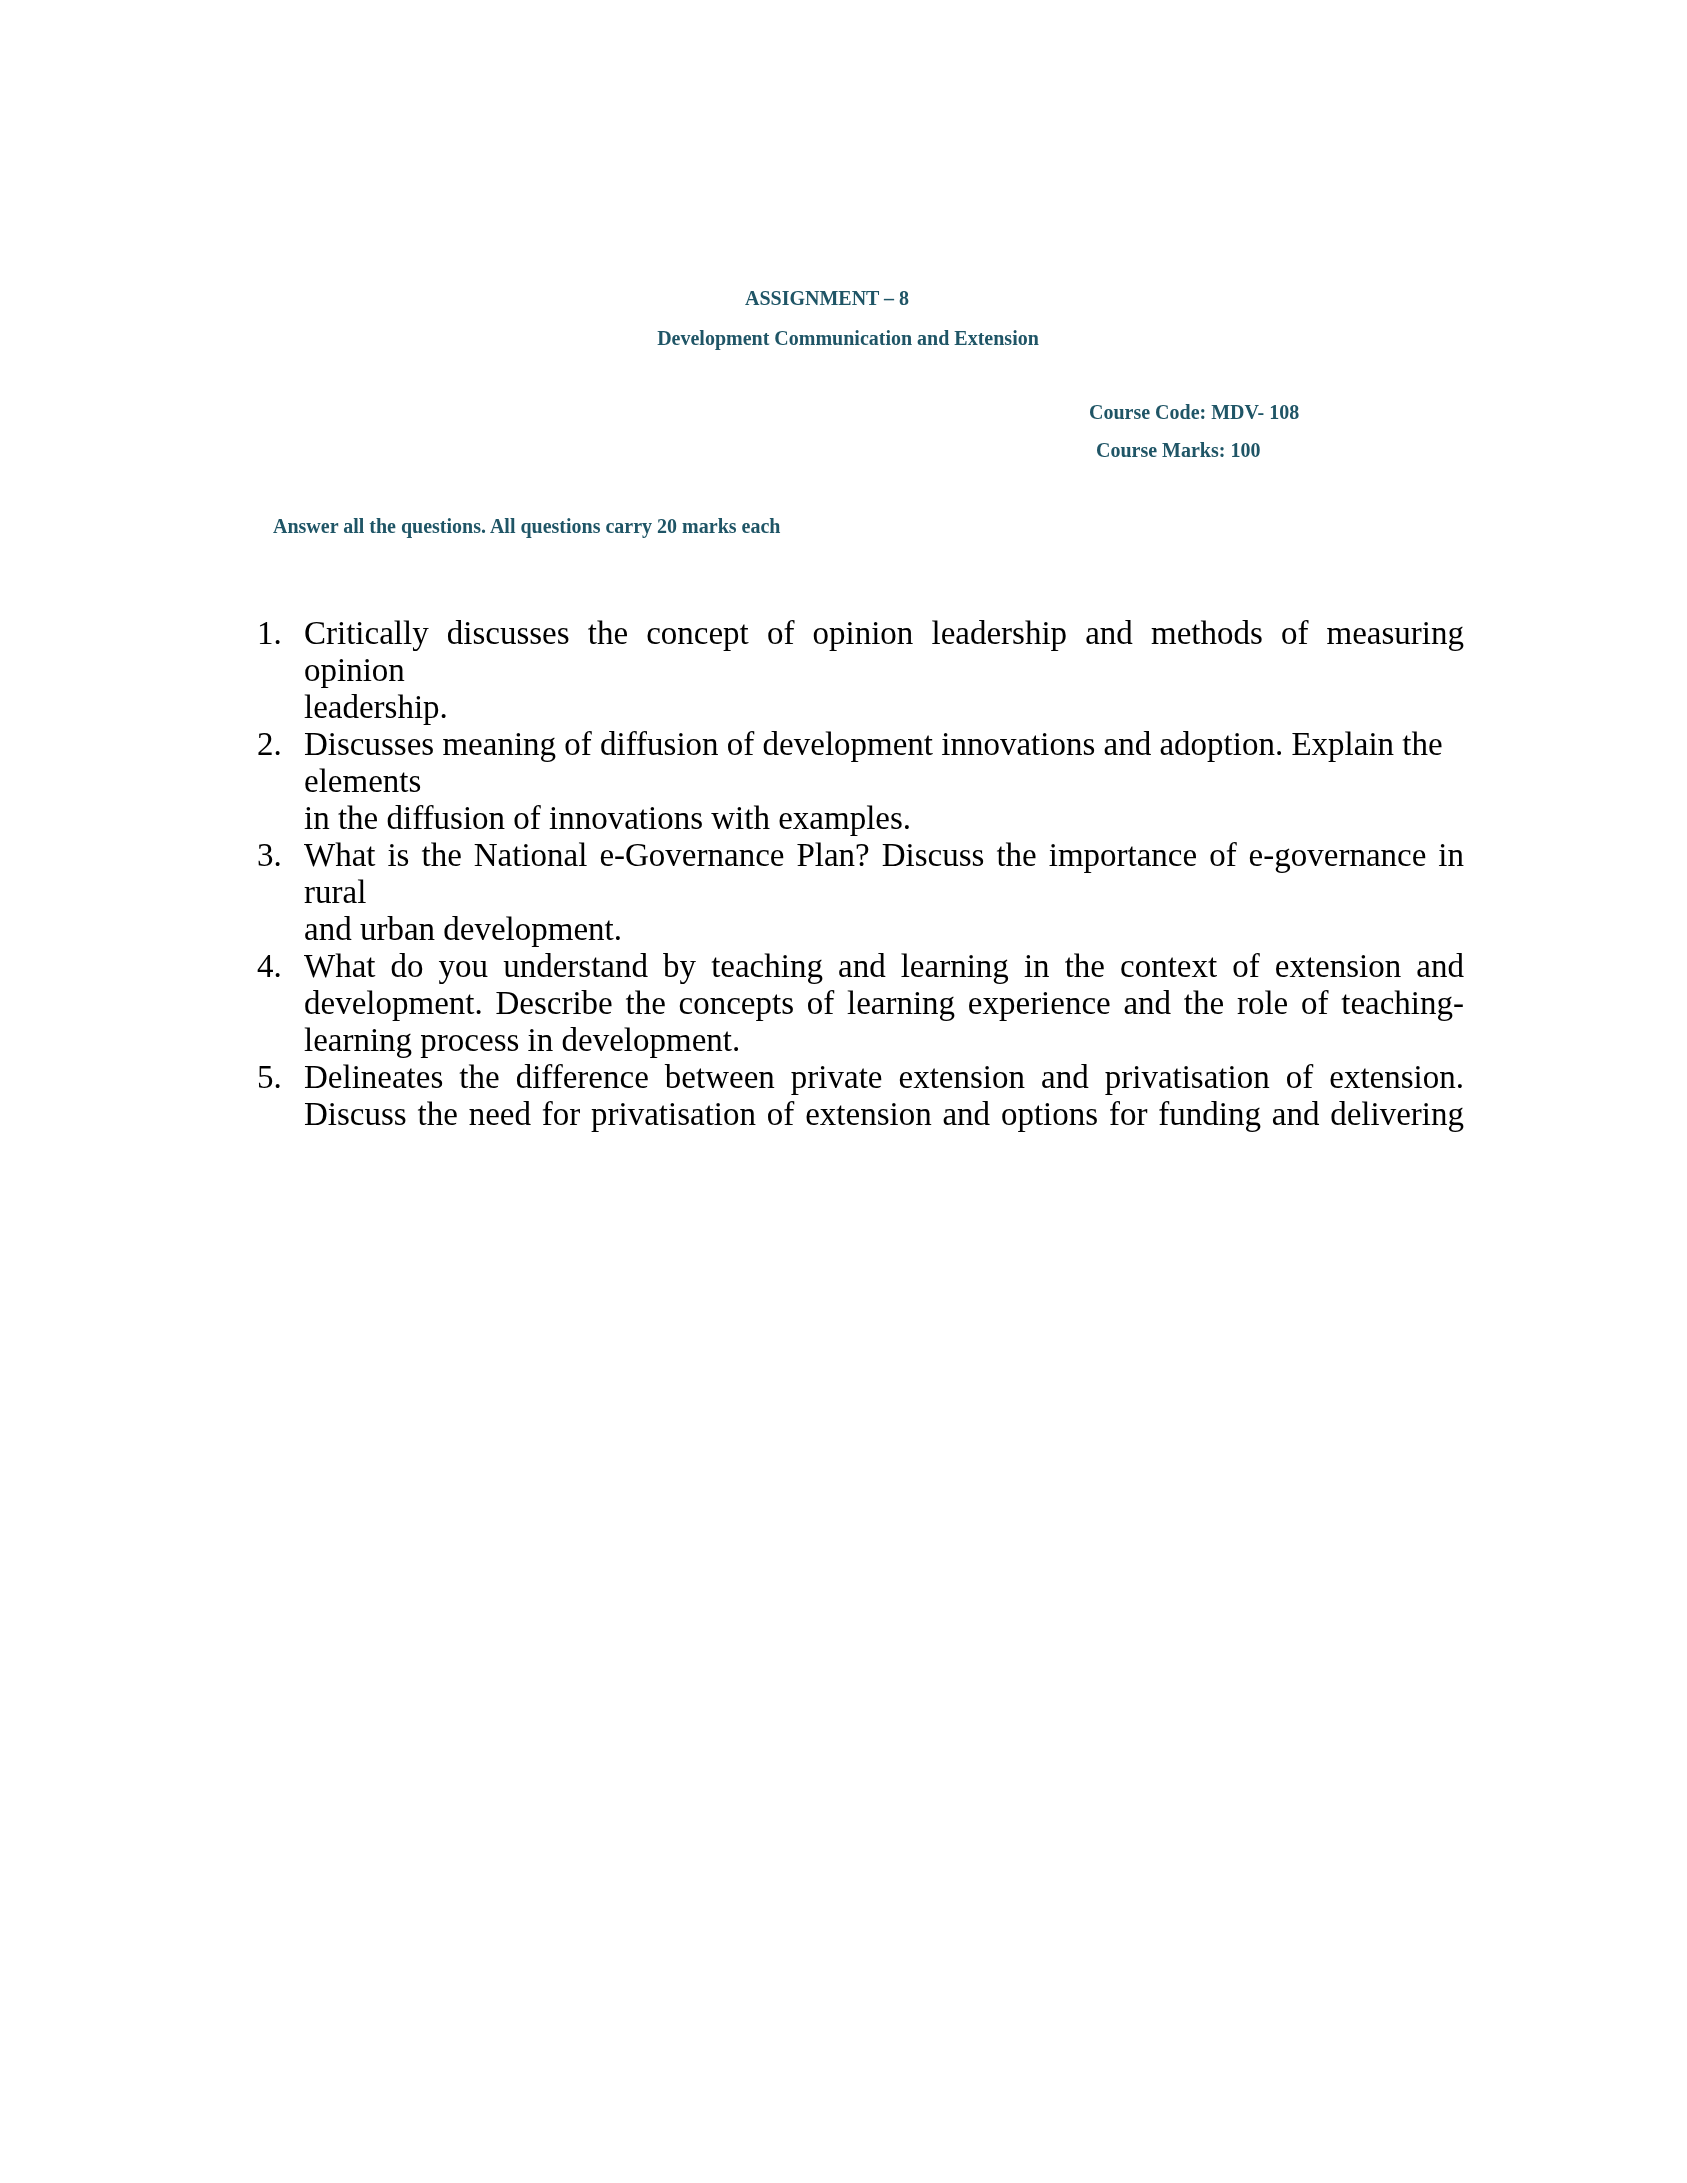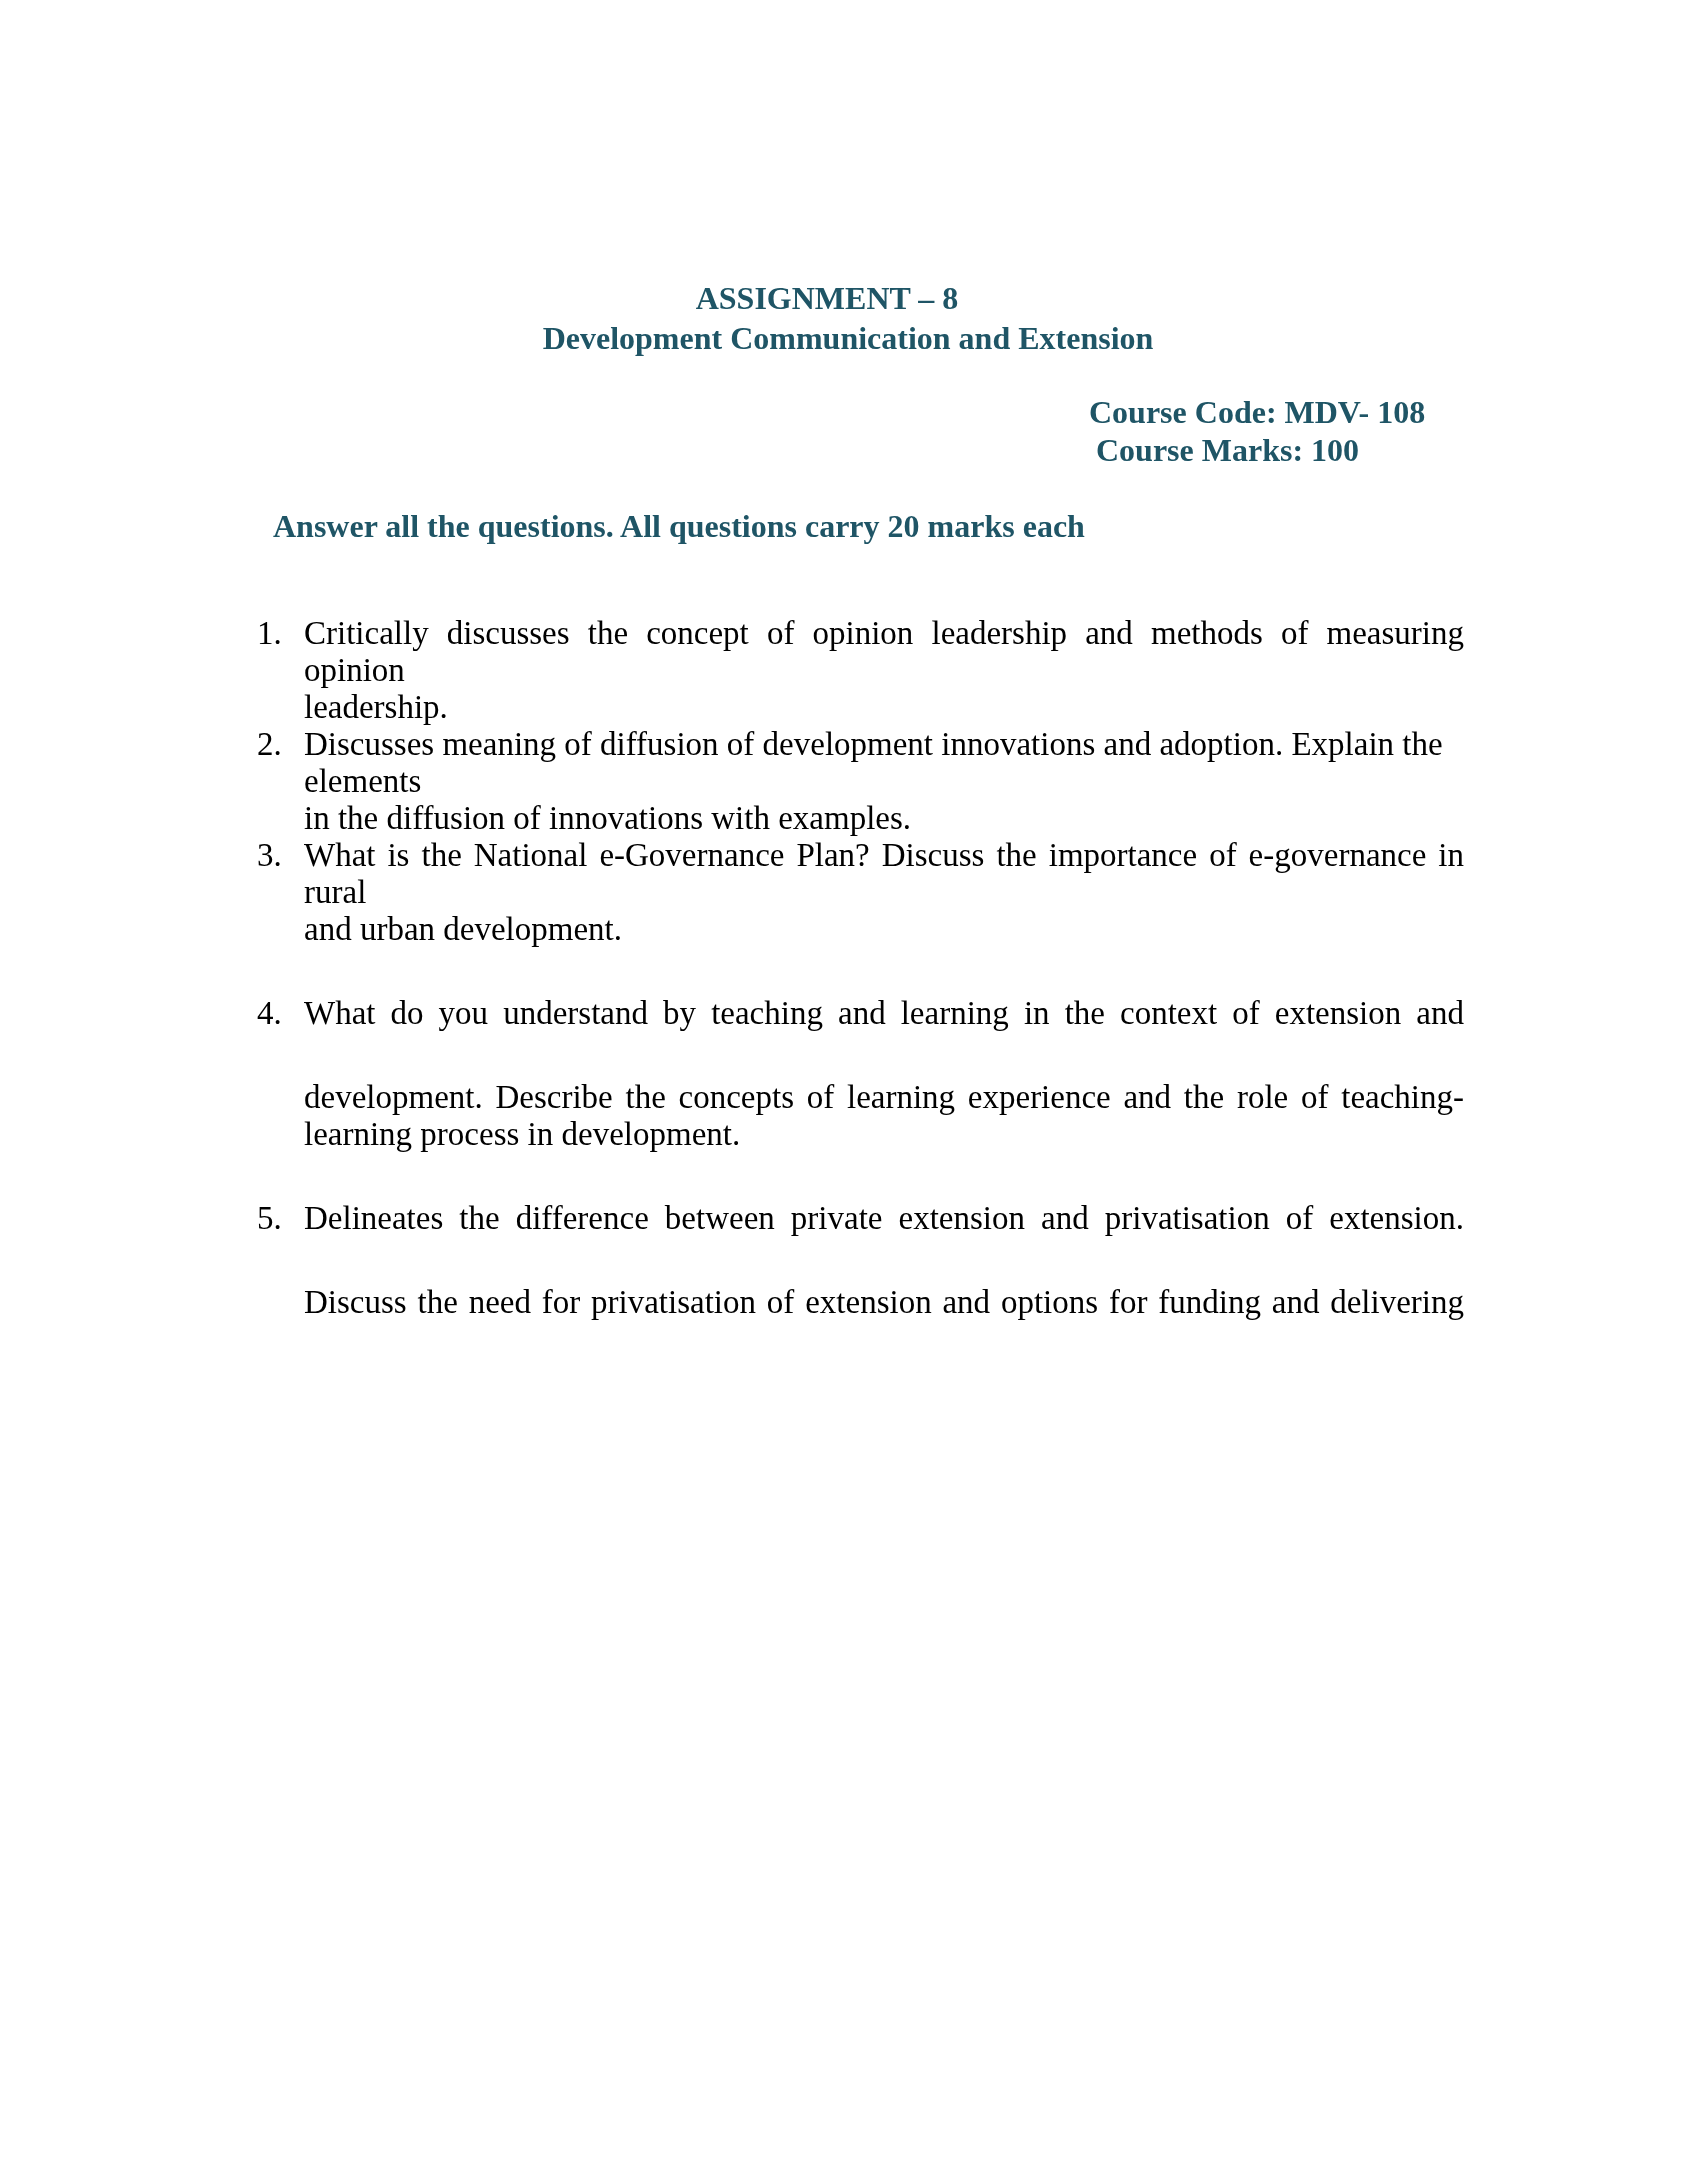--- a/index.html
+++ b/index.html
@@ -1,31 +1,31 @@
 <!DOCTYPE html>
 <html style="font-size:10.6px"><head>
 <meta charset="utf-8">
 <style>
   html, body { margin: 0; padding: 0; background: #ffffff; }
   body { width: 1687px; height: 2183px; position: relative; overflow: hidden;
          font-family: "Liberation Serif", "DejaVu Serif", serif; color: #000; }
   .page { position: absolute; left: 0; top: 0; width: 1687px; height: 2183px; background: #fff; }
-  .heading { position: absolute; color: #1F5566; font-weight: bold; font-size: 32px;
+  .heading { position: absolute; color: #1F5566; font-weight: bold; font-size: 20px;
              line-height: 38px; white-space: nowrap; }
   .title { left: 0; width: 1654px; text-align: center; top: 279px; }
   .subtitle { left: 0; width: 1696px; text-align: center; top: 319px; }
   .course-code { left: 1089px; top: 393px; }
   .max-marks { left: 1096px; top: 431px; }
   .instruction { left: 273px; top: 507px; }
   .questions { position: absolute; left: 257px; top: 615px; width: 1207px; margin: 0; padding: 0;
                list-style: none; font-size: 33px; line-height: 37px; }
   .q { position: relative; padding-left: 47px; text-align: justify; }
   .q .num { position: absolute; left: 0; top: 0; }
   .q .line { display: block; }
-  .q .line.just { text-align: justify; text-align-last: justify; margin-top: 47px; }
+  .q .line.just { text-align: justify; text-align-last: justify; }
 </style>
 </head>
 <body>
 
 <div class="page">
   <div class="heading title">ASSIGNMENT – 8</div>
   <div class="heading subtitle">Development Communication and Extension</div>
   <div class="heading course-code">Course Code: MDV- 108</div>
   <div class="heading max-marks">Course Marks: 100</div>
   <div class="heading instruction">Answer all the questions. All questions carry 20 marks each</div>

